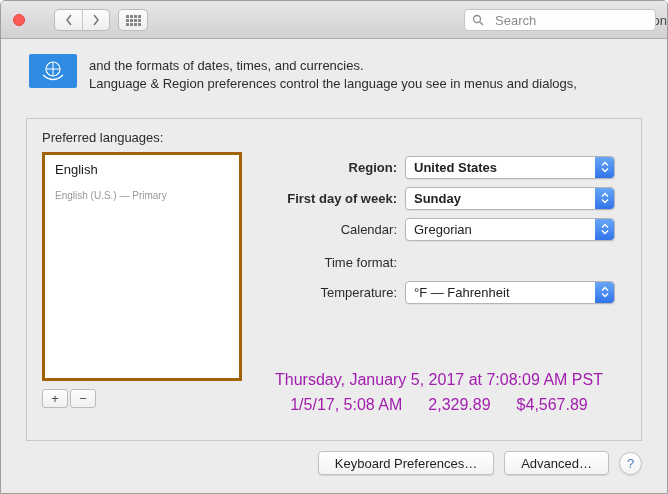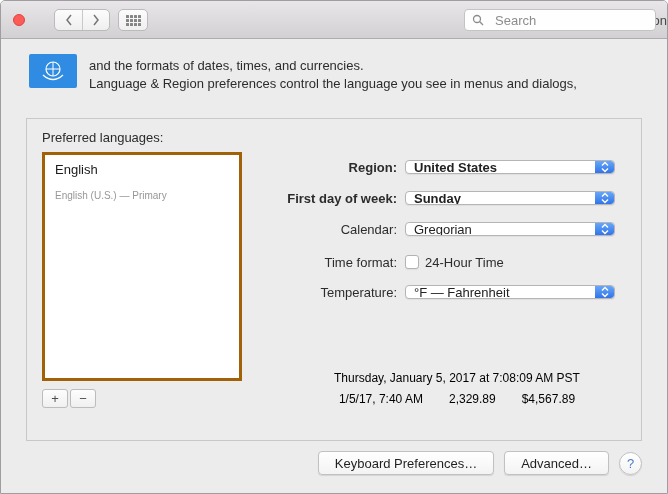--- a/index.html
+++ b/index.html
@@ -46,34 +46,34 @@
   .li-name { font-size:13px; color:#1b1b1b; }
   .li-detail { font-size:10px; color:#979797; margin-top:13px; }
   .pmseg { position:absolute; left:15px; top:270px; display:flex; gap:2px; }
   .pmbtn { width:26px; height:19px; border:1px solid #bdbbbd; border-radius:3px;
            background:linear-gradient(#fdfdfd,#f1f0f1); font-size:13px; color:#4d4d4d;
            line-height:15px; text-align:center; padding:0; }
 
   
   .frow { position:absolute; left:150px; width:460px; height:22px; display:flex; align-items:center; }
   .flabel { width:220px; text-align:right; margin-right:8px; font-size:13px; color:#2c2c2c; }
-  .popup { width:210px; height:14px; background:#fff; border:1px solid #b6b4b6; border-radius:4px;
+  .popup { width:210px; height:23px; background:#fff; border:1px solid #b6b4b6; border-radius:4px;
            display:flex; align-items:center; justify-content:space-between; overflow:hidden;
            box-shadow:0 1px 1px rgba(0,0,0,0.06); }
   .popup-text { font-size:13px; color:#222; padding-left:8px; white-space:nowrap; }
   .popup-cap { width:19px; height:100%; background:linear-gradient(#68a7f6,#3174ea);
                display:flex; align-items:center; justify-content:center; border-radius:0 3px 3px 0; }
   .checkrow { display:flex; align-items:center; gap:6px; }
   .checkbox { width:14px; height:14px; background:#fff; border:1px solid #b4b2b4; border-radius:3px;
               box-shadow:0 1px 1px rgba(0,0,0,0.06); }
   .checklabel { font-size:13px; color:#2c2c2c; }
 
   
-  .preview { position:absolute; left:250px; top:252px; width:360px; text-align:center;
-             font-size:12px; color:#000000; }
+  .preview { position:absolute; left:232px; top:252px; width:360px; text-align:center;
+             font-size:16px; color:#a21caf; }
   .preview-line2 { margin-top:7px; display:flex; justify-content:center; gap:26px; }
 
   
   .footer { position:absolute; right:25px; top:450px; display:flex; align-items:center; gap:10px; }
   .btn { font-family:inherit; font-size:13px; color:#1f1f1f; height:24px; padding:0 16px;
          border:1px solid #c2c0c2; border-radius:4px;
          background:linear-gradient(#ffffff,#f4f3f4); box-shadow:0 1px 1px rgba(0,0,0,0.10); }
   .helpbtn { width:23px; height:23px; border-radius:50%; border:1px solid #c2c0c2;
              background:linear-gradient(#ffffff,#f4f3f4); box-shadow:0 1px 1px rgba(0,0,0,0.10);
              font-size:13px; color:#4a7bc9; display:flex; align-items:center; justify-content:center;
@@ -190,43 +190,39 @@
           <svg width="8" height="12" viewBox="0 0 8 12">
             <path d="M1 4.5 L4 1.5 L7 4.5" stroke="#fff" stroke-width="1.4" fill="none"></path>
             <path d="M1 7.5 L4 10.5 L7 7.5" stroke="#fff" stroke-width="1.4" fill="none"></path>
           </svg>
         </span>
       </div>
     </div>
 
     <div class="frow" style="top:132px;">
       <span class="flabel">Time format:</span>
-      <div class="checkrow">
-        <span class="checkbox"></span>
-        <span class="checklabel">24-Hour Time</span>
-      </div>
     </div>
 
     <div class="frow" style="top:162px;">
       <span class="flabel">Temperature:</span>
       <div class="popup">
         <span class="popup-text">°F — Fahrenheit</span>
         <span class="popup-cap">
           <svg width="8" height="12" viewBox="0 0 8 12">
             <path d="M1 4.5 L4 1.5 L7 4.5" stroke="#fff" stroke-width="1.4" fill="none"></path>
             <path d="M1 7.5 L4 10.5 L7 7.5" stroke="#fff" stroke-width="1.4" fill="none"></path>
           </svg>
         </span>
       </div>
     </div>
 
     <div class="preview">
       <div>Thursday, January 5, 2017 at 7:08:09 AM PST</div>
       <div class="preview-line2">
-        <span>1/5/17, 7:40 AM</span>
+        <span>1/5/17, 5:08 AM</span>
         <span>2,329.89</span>
         <span>$4,567.89</span>
       </div>
     </div>
 
   </div>
 
   <div class="footer">
     <button class="btn">Keyboard Preferences…</button>
     <button class="btn">Advanced…</button>

